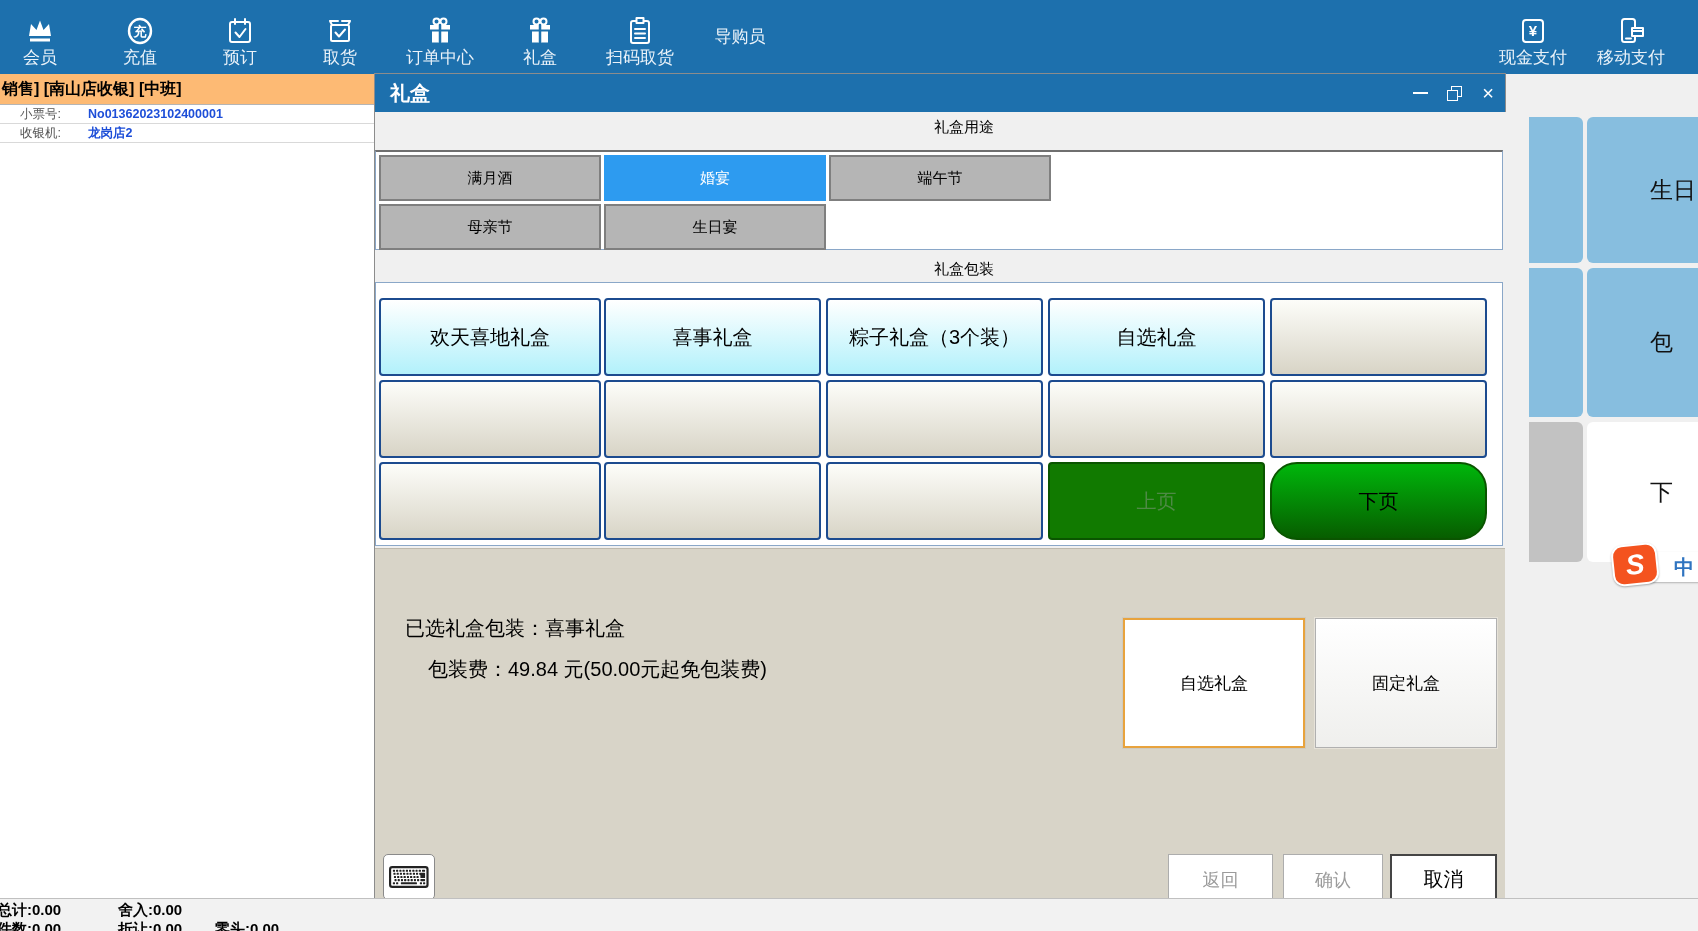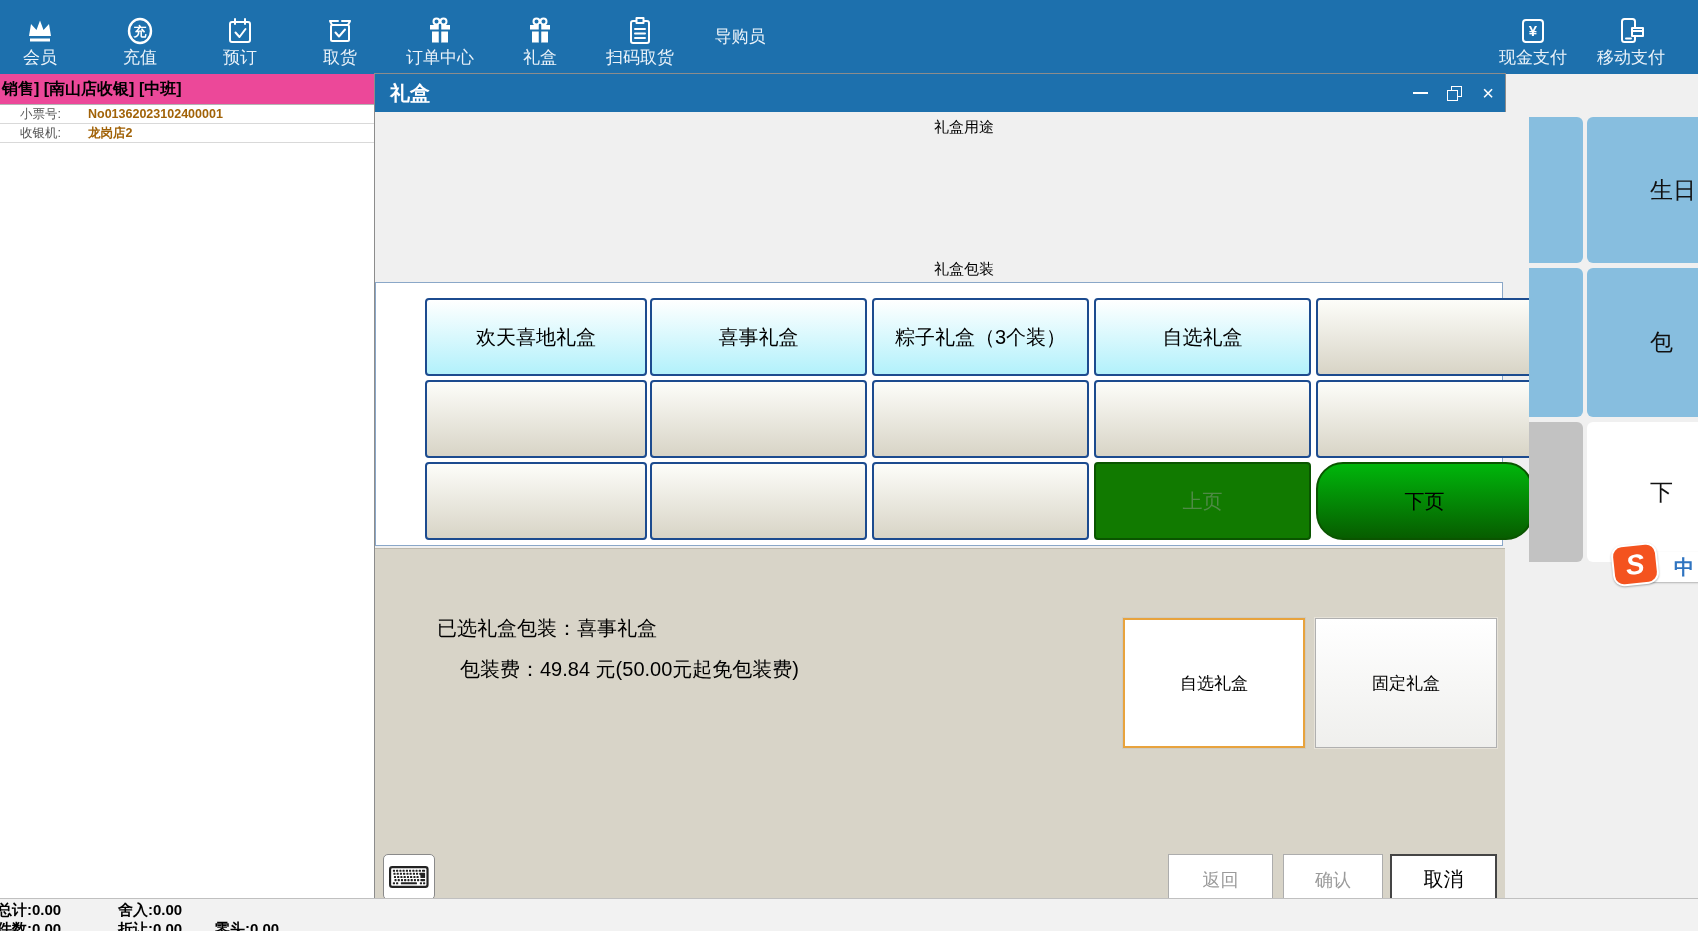--- a/index.html
+++ b/index.html
@@ -16,24 +16,24 @@
   .tb-item{width:80px;margin-right:20px;height:74px;display:flex;flex-direction:column;align-items:center;justify-content:flex-end;padding-bottom:6px;box-sizing:border-box;cursor:pointer;}
   .tb-item .tb-icon{width:34px;height:34px;display:flex;align-items:center;justify-content:center;}
   .tb-item .tb-label{font-size:17px;line-height:20px;white-space:nowrap;color:#eaf2f9;}
   .tb-guide{justify-content:center;padding-bottom:0;}
   .tb-right{margin-left:auto;display:flex;padding-right:14px;}
   .tb-right .tb-item{width:90px;margin-right:8px;}
   svg.icn{stroke:#fff;fill:none;stroke-width:2;stroke-linecap:round;stroke-linejoin:round;}
 
   
   .left-panel{left:0;top:74px;width:375px;height:824px;background:#fff;border-right:1px solid #a9a9a9;box-sizing:border-box;}
-  .lp-title{height:30px;line-height:30px;font-size:16px;font-weight:bold;color:#000;padding-left:2px;border-bottom:1px solid #b5b5b5;background:#ec4899;white-space:nowrap;overflow:hidden;}
+  .lp-title{height:30px;line-height:30px;font-size:16px;font-weight:bold;color:#000;padding-left:2px;border-bottom:1px solid #b5b5b5;background:#fdba74;white-space:nowrap;overflow:hidden;}
   .lp-row{height:18px;display:flex;align-items:center;font-size:12.5px;border-bottom:1px solid #d9d9d9;}
   .lp-row .lp-label{color:#555;width:48px;padding-left:20px;}
-  .lp-row .lp-value{font-weight:bold;color:#a16207;padding-left:20px;}
+  .lp-row .lp-value{font-weight:bold;color:#1d4ed8;padding-left:20px;}
 
   
   .dialog{left:375px;top:74px;width:1130px;height:824px;background:#f0f0f0;box-shadow:0 0 0 1px #8c8c8c;}
   .dlg-titlebar{left:0;top:0;width:1130px;height:38px;background:#1d70ad;display:flex;align-items:center;}
   .dlg-title{color:#fff;font-size:20px;font-weight:bold;padding-left:15px;}
   .dlg-controls{margin-left:auto;display:flex;align-items:center;height:38px;}
   .dlg-btn{width:34px;height:38px;display:flex;align-items:center;justify-content:center;color:#fff;cursor:pointer;}
   .min-glyph{display:block;width:15px;height:2px;background:#fff;}
   .restore-glyph{position:relative;width:14px;height:14px;}
   .restore-glyph .r1{position:absolute;left:4px;top:0;width:9px;height:9px;border:1.5px solid #fff;}
@@ -41,28 +41,28 @@
   .close-glyph{font-size:20px;line-height:20px;}
   .dlg-body{left:0;top:38px;width:1130px;height:786px;background:#f0f0f0;overflow:hidden;padding-left:24px;}
 
   .section-title{width:1130px;text-align:center;font-size:15px;color:#000;}
 
   .purpose-box{left:0;top:38px;width:1128px;height:100px;background:#fff;border:1px solid #8aa7c8;border-top:2px solid #6f6f6f;box-sizing:border-box;}
   .pbtn{position:absolute;width:222px;height:46px;background:#b5b5b5;border:2px solid #7f7f7f;box-sizing:border-box;display:flex;align-items:center;justify-content:center;font-size:15px;color:#000;cursor:pointer;}
   .pbtn.selected{background:#2d9bf0;border-color:#2d9bf0;color:#fff;}
 
   .package-box{left:0;top:170px;width:1128px;height:264px;background:#fff;border:1px solid #8aa7c8;box-sizing:border-box;}
-  .cell{position:absolute;width:217px;height:78px;box-sizing:border-box;border:2px solid #1c4b8f;border-radius:4px;display:flex;align-items:center;justify-content:center;font-size:20px;color:#000;cursor:pointer;margin-left:46px;}
+  .cell{position:absolute;width:217px;height:78px;box-sizing:border-box;border:2px solid #1c4b8f;border-radius:4px;display:flex;align-items:center;justify-content:center;font-size:20px;color:#000;cursor:pointer;}
   .cell-cyan{background:linear-gradient(#ffffff,#b2f1fb);}
   .cell-empty{background:linear-gradient(#fdfdf9,#d8d4c6);}
   .cell-prev{background:#117a00;border-color:#0a5500;color:#4f8a46;text-align:right;}
   .cell-next{background:linear-gradient(#00b60b,#075d00);border-color:#0a5500;color:#000;border-radius:27px;}
 
   .beige{left:0;top:436px;width:1130px;height:350px;background:#d8d4c8;border-top:1px solid #bdb9ad;}
-  .sum-line{position:absolute;font-size:20px;color:#000;white-space:nowrap;margin-left:32px;}
+  .sum-line{position:absolute;font-size:20px;color:#000;white-space:nowrap;}
 
   .mode-btn{position:absolute;width:182px;height:130px;display:flex;align-items:center;justify-content:center;font-size:17px;color:#000;box-sizing:border-box;cursor:pointer;}
   .mode-custom{background:#fff;border:2px solid #e8a33d;box-shadow:0 0 0 1px #cfcbc0;}
   .mode-fixed{background:linear-gradient(#ffffff,#efefed);border:1px solid #b0b0b0;box-shadow:0 0 0 1px #e6e2d8;}
 
   .kb-btn{position:absolute;left:8px;top:742px;width:50px;height:44px;background:#fff;border:1px solid #8a8a8a;border-radius:5px;display:flex;align-items:center;justify-content:center;font-size:30px;color:#222;cursor:pointer;}
   .ft-btn{position:absolute;top:742px;height:51px;background:#fff;border:1px solid #adadad;box-sizing:border-box;display:flex;align-items:center;justify-content:center;font-size:18px;cursor:pointer;}
   .ft-muted{color:#9b9b9b;}
   .ft-cancel{color:#000;border:2px solid #454545;font-size:20px;}
 
@@ -236,20 +236,27 @@
       <span class="dlg-btn">
           <span class="close-glyph">×</span>
         </span>
     </span>
   </div>
 
   <div class="abs dlg-body">
 
     <div class="abs section-title" style="top:6px;">礼盒用途</div>
 
+    <div class="abs purpose-box">
+      <div class="pbtn" style="left:3px;top:3px;">满月酒</div>
+      <div class="pbtn selected" style="left:228px;top:3px;">婚宴</div>
+      <div class="pbtn" style="left:453px;top:3px;">端午节</div>
+      <div class="pbtn" style="left:3px;top:52px;">母亲节</div>
+      <div class="pbtn" style="left:228px;top:52px;">生日宴</div>
+    </div>
 
     <div class="abs section-title" style="top:148px;">礼盒包装</div>
 
     <div class="abs package-box">
       <div class="cell cell-cyan" style="left:3px;top:15px;width:222px;">欢天喜地礼盒</div>
       <div class="cell cell-cyan" style="left:228px;top:15px;">喜事礼盒</div>
       <div class="cell cell-cyan" style="left:450px;top:15px;">粽子礼盒（3个装）</div>
       <div class="cell cell-cyan" style="left:672px;top:15px;">自选礼盒</div>
       <div class="cell cell-empty" style="left:894px;top:15px;"></div>
 

